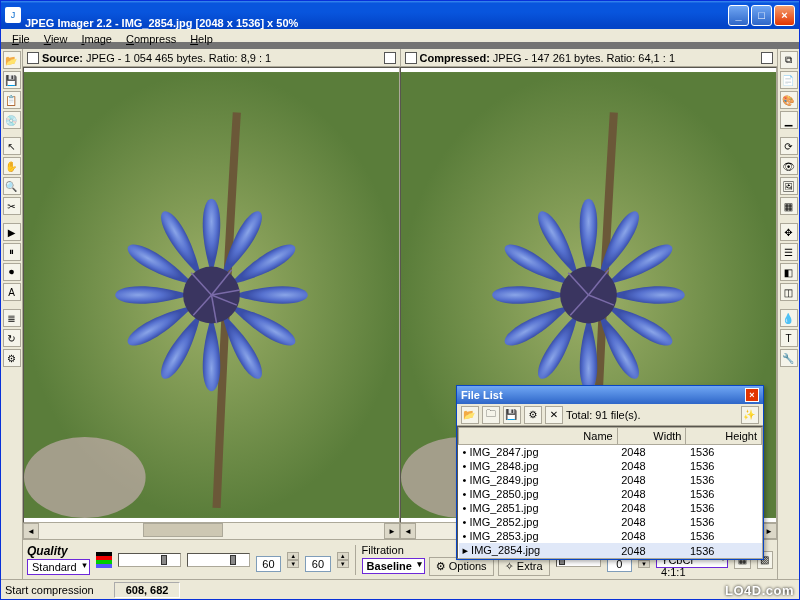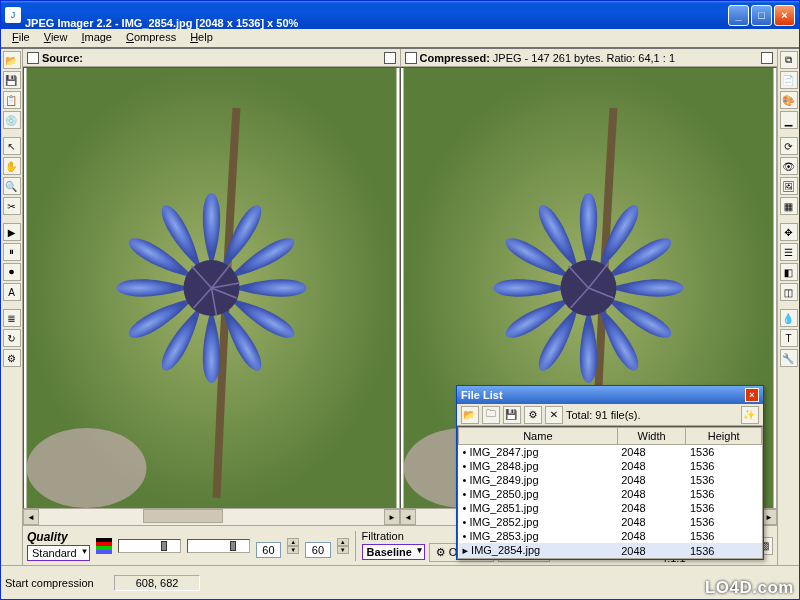--- a/index.html
+++ b/index.html
@@ -5,21 +5,21 @@
 * { margin:0; padding:0; box-sizing:border-box; font-family:Tahoma,sans-serif; font-size:11px; }
 body { background:#ece9d8; width:800px; height:600px; overflow:hidden; position:relative; }
 .window { width:800px; height:600px; display:flex; flex-direction:column; border:1px solid #0831d9; background:#ece9d8; }
 .titlebar { height:28px; background:linear-gradient(to bottom,#3c8cf0 0%,#0855dd 8%,#0855dd 40%,#0345c8 88%,#0345c8 100%); display:flex; align-items:center; padding:0 4px; color:#fff; }
 .titlebar .ticon { width:16px; height:16px; background:#fff; border-radius:2px; margin-right:4px; display:flex; align-items:center; justify-content:center; font-size:9px; color:#06c; }
 .titlebar .title { font-weight:bold; flex:1;margin-top:16px; }
 .titlebar .winbtns { display:flex; gap:2px; }
 .winbtn { width:21px; height:21px; border:1px solid #fff; border-radius:3px; display:flex; align-items:center; justify-content:center; color:#fff; font-weight:bold; font-size:11px; cursor:pointer; }
 .winbtn.min,.winbtn.max { background:linear-gradient(to bottom,#70a7f4,#2e66c8); }
 .winbtn.close { background:linear-gradient(to bottom,#f4a070,#e23400); }
-.menubar { height:20px; background:#ece9d8; display:flex; align-items:flex-end; padding:2px 4px; border-bottom:2px solid #737373; }
+.menubar { height:20px; background:#ece9d8; display:flex; align-items:flex-start; padding:2px 4px; border-bottom:7px solid #737373; }
 .menuitem { padding:2px 7px; cursor:pointer; }
 .menuitem u { text-decoration:underline; }
 .content { flex:1; display:flex; min-height:0; }
 .ltoolbar,.rtoolbar { width:22px; background:#ece9d8; display:flex; flex-direction:column; align-items:center; padding:2px 0; gap:2px; border-right:1px solid #aca899; }
 .rtoolbar { border-right:none; border-left:1px solid #aca899; }
 .tbtn { width:18px; height:18px; border:1px solid #aca899; background:#f5f4ea; display:flex; align-items:center; justify-content:center; font-size:10px; cursor:pointer; }
 .tsep { height:4px; }
 .panes { flex:1; display:flex; flex-direction:column; min-width:0; }
 .imgheaders { display:flex; height:18px; background:#ece9d8; border-bottom:1px solid #aca899; }
 .imghdr { flex:1; display:flex; align-items:center; padding:0 4px; gap:3px; border-right:1px solid #aca899; }
@@ -38,35 +38,35 @@
 .dropdown { border:1px solid #6d28d9; background:#fff; padding:1px 12px 1px 4px; position:relative; cursor:pointer; min-width:55px; height:16px; }
 .dropdown::after { content:"▾"; position:absolute; right:2px; top:0; font-size:9px; }
 .slider { width:70px; height:14px; background:#fff; border:1px inset #aca899; position:relative; }
 .slider .knob { position:absolute; width:6px; height:10px; top:1px; background:#888; border:1px solid #333; }
 .spin { width:28px; height:16px; border:1px solid #7f9db9; background:#fff; text-align:center; padding:1px;margin-top:8px; }
 .arrowbtns { display:flex; flex-direction:column; }
 .arrowbtns .ab { width:12px; height:8px; background:#dcd8c8; border:1px solid #aca899; font-size:6px; text-align:center; line-height:6px; cursor:pointer; }
 .btn { border:1px solid #aca899; background:#ece9d8; padding:2px 6px; cursor:pointer; display:flex; align-items:center; gap:3px; }
 .colorbars { width:18px; display:flex; flex-direction:column; }
 .colorbars div { height:4px; }
-.statusbar { height:34px; background:#ece9d8; border-top:1px solid #aca899; display:flex; align-items:center; padding:0 4px; gap:20px; }
-.statusbar .cell { border:1px inset #fff; padding:1px 21px; min-width:60px; }
+.statusbar { height:20px; background:#ece9d8; border-top:1px solid #aca899; display:flex; align-items:center; padding:0 4px; gap:20px; }
+.statusbar .cell { border:1px inset #fff; padding:1px 11px; min-width:60px;font-weight:bold; }
 
 .filelist { position:absolute; right:36px; bottom:40px; width:308px; background:#ece9d8; border:1px solid #0845c4; box-shadow:2px 2px 4px rgba(0,0,0,.3); }
 .filelist .fltitle { height:18px; background:linear-gradient(to bottom,#70a7f4,#2e66c8); color:#fff; display:flex; align-items:center; padding:0 4px; font-weight:bold; }
 .filelist .fltitle .x { margin-left:auto; width:14px; height:14px; background:#e23400; border:1px solid #fff; color:#fff; text-align:center; line-height:12px; cursor:pointer; font-size:9px; }
 .filelist .fltool { height:22px; display:flex; align-items:center; padding:2px 4px; gap:3px; border-bottom:1px solid #aca899; }
 .filelist .fltool .total { margin-left:0; }
 .filelist .fltool .gear { margin-left:auto; }
 .filelist table { width:100%; border-collapse:collapse; background:#fff; }
-.filelist th { background:#ece9d8; border:1px solid #aca899; padding:2px 4px; text-align:center; font-weight:normal; }
+.filelist th { background:#ece9d8; border:1px solid #aca899; padding:2px 4px; text-align:right; font-weight:normal; }
 .filelist td { padding:1px 4px; border-bottom:0; }
 .filelist tr.sel td { background:#e0e8f8;margin-left:16px; }
 .filelist .tblwrap { max-height:140px; overflow-y:auto; border:1px inset #aca899; }
-.watermark { position:absolute; right:6px; bottom:2px; color:#fff; font-size:17px; text-shadow:0 0 3px #000; font-weight:bold; letter-spacing:.5px; }
+.watermark { position:absolute; right:6px; bottom:2px; color:#fff; font-size:13px; text-shadow:0 0 3px #000; font-weight:bold; letter-spacing:.5px; }
 
 svg.flowersvg { width:100%; height:100%; }
 </style>
 </head>
 <body>
 
 <div class="window">
   <div class="titlebar">
     <div class="ticon">J</div>
     <div class="title">JPEG Imager 2.2 - IMG_2854.jpg [2048 x 1536] x 50%</div>
@@ -105,20 +105,21 @@
         <div class="tbtn">≣</div>
         <div class="tbtn">↻</div>
         <div class="tbtn">⚙</div>
       </div>
 
     <div class="panes">
       <div class="imgheaders">
         <div class="imghdr">
           <div class="sqbtn"></div>
           <span class="lbl">Source:</span>
+          <span>JPEG - 1 054 465 bytes. Ratio: 8,9 : 1</span>
           <div class="sqbtn" style="margin-left:auto"></div>
         </div>
         <div class="imghdr">
           <div class="sqbtn"></div>
           <span class="lbl">Compressed:</span>
           <span>JPEG - 147 261 bytes. Ratio: 64,1 : 1</span>
           <div class="sqbtn" style="margin-left:auto"></div>
         </div>
       </div>
 

